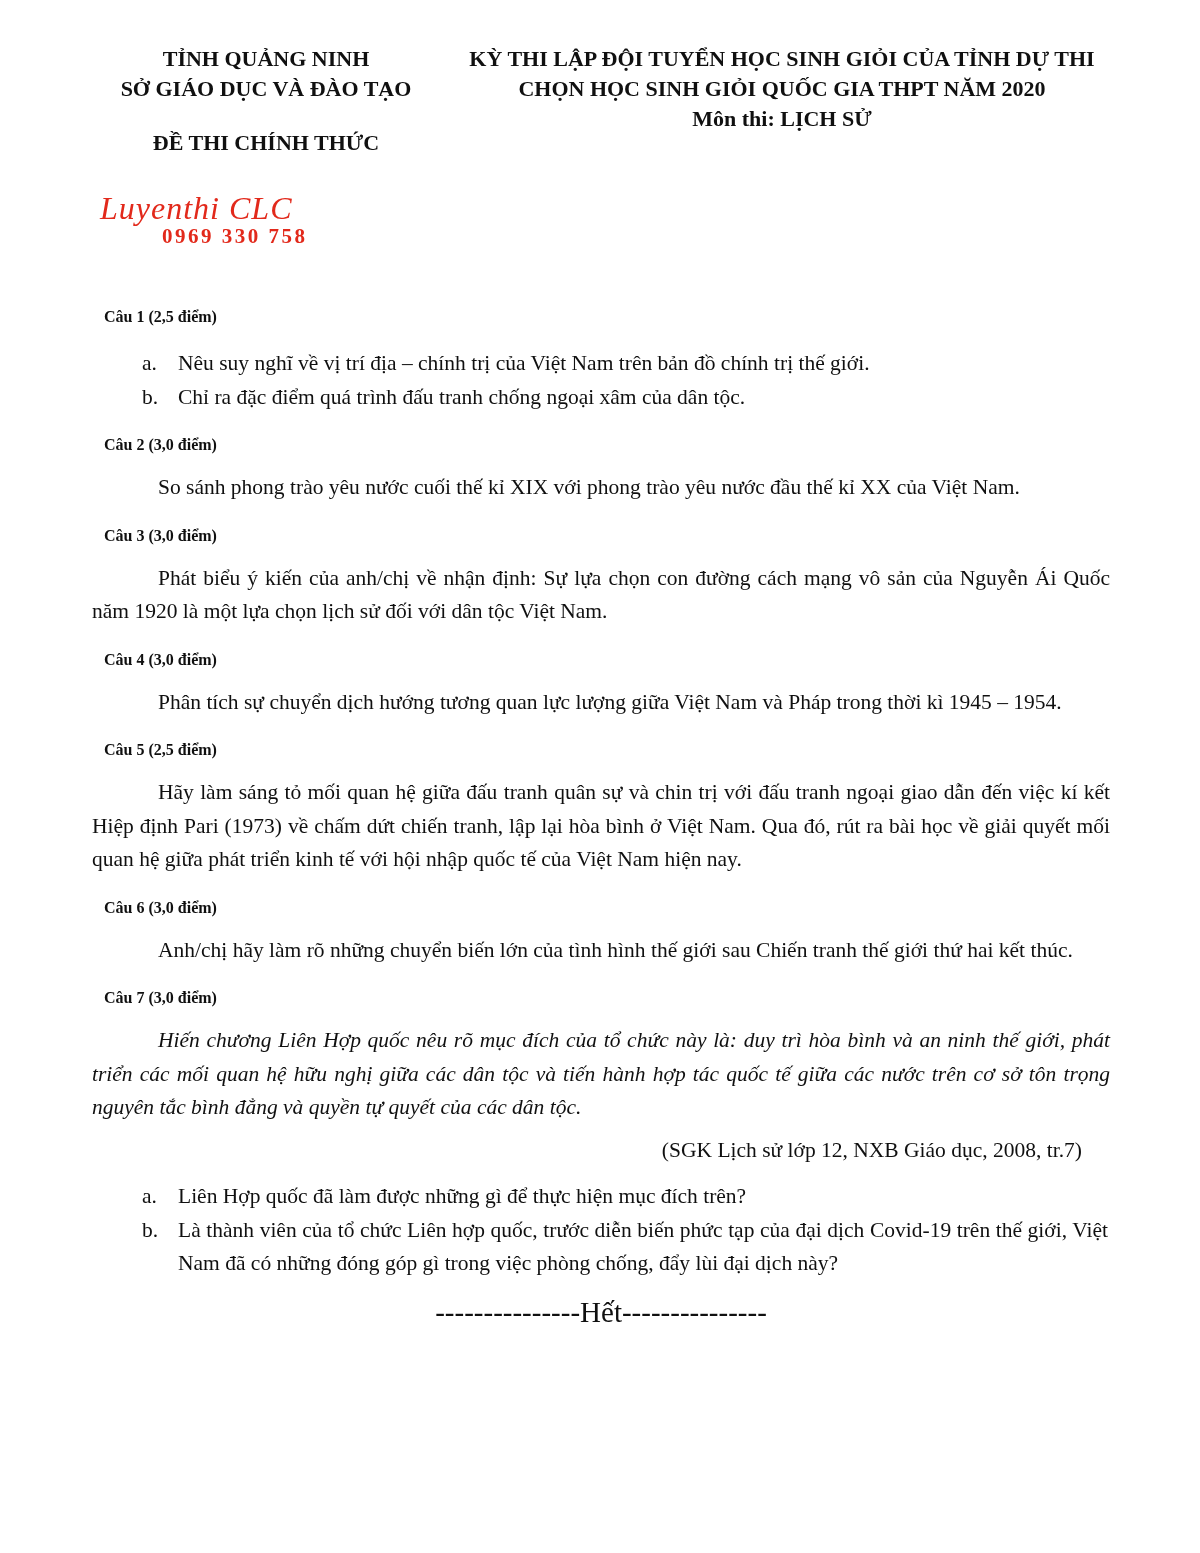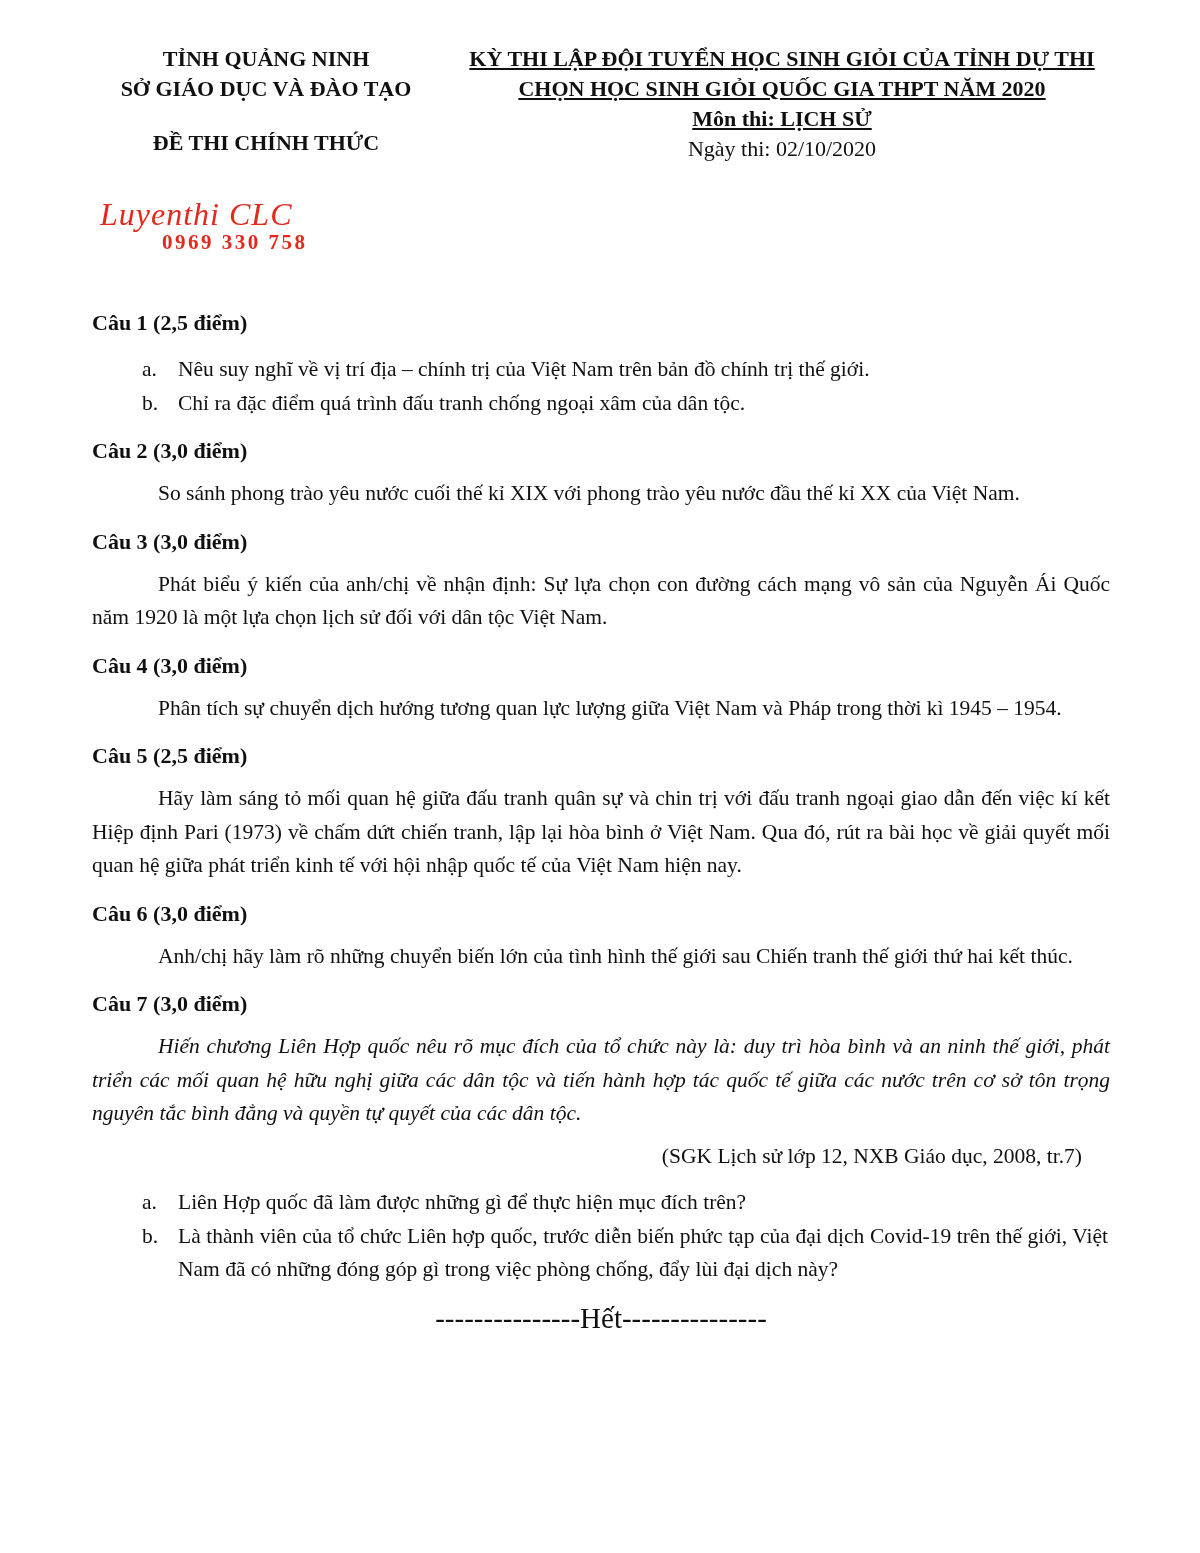--- a/index.html
+++ b/index.html
@@ -9,34 +9,34 @@
     background:#ffffff;color:#101010;
     font-family:"Liberation Serif","DejaVu Serif",serif;
     padding:44px 90px 0 92px;
     overflow:hidden;position:relative;
   }
   
   .hdr{display:flex;align-items:flex-start;}
   .hdr-left{width:348px;text-align:center;font-weight:bold;font-size:22px;line-height:30px;flex:0 0 348px;}
   .hdr-left .exam-label{margin-top:24px;}
   .hdr-right{flex:1;text-align:center;font-size:22px;line-height:30px;padding-left:14px;}
-  .hdr-right .bold{font-weight:bold;text-decoration:underline;}
+  .hdr-right .bold{font-weight:bold;}
   
   .logo{margin-top:34px;margin-left:8px;width:260px;color:#e2291b;}
   .logo-name{
     font-size:32px;font-weight:normal;font-style:italic;
     letter-spacing:1px;line-height:32px;
   }
   .logo-phone{
     font-size:21px;font-weight:bold;
     letter-spacing:2.5px;line-height:24px;padding-left:62px;
   }
   
   .questions{margin-top:52px;}
-  .q-heading{font-size:22px;font-weight:bold;margin:14px 0 9px;line-height:34px;}
+  .q-heading{font-size:16px;font-weight:bold;margin:14px 12px 9px;line-height:34px;}
   .para{
     font-size:21.5px;line-height:33.5px;text-align:justify;
     text-indent:66px;margin:0;
   }
   .quote{font-style:italic;}
   .abc{margin:13px 0 0 50px;}
   .abc .item{display:flex;font-size:21.5px;line-height:33.5px;}
   .abc .marker{flex:0 0 36px;width:36px;}
   .abc .text{flex:1;text-align:justify;padding-right:2px;}
   .source{
@@ -55,21 +55,20 @@
   <div class="hdr">
     <div class="hdr-left">
       <div>TỈNH QUẢNG NINH</div>
       <div>SỞ GIÁO DỤC VÀ ĐÀO TẠO</div>
       <div class="exam-label">ĐỀ THI CHÍNH THỨC</div>
     </div>
     <div class="hdr-right">
       <div class="bold">KỲ THI LẬP ĐỘI TUYỂN HỌC SINH GIỎI CỦA TỈNH DỰ THI</div>
       <div class="bold">CHỌN HỌC SINH GIỎI QUỐC GIA THPT NĂM 2020</div>
       <div class="bold">Môn thi: LỊCH SỬ</div>
-      <div>Ngày thi: 02/10/2020</div>
     </div>
   </div>
 
   <div class="logo">
     <div class="logo-name">Luyenthi CLC</div>
     <div class="logo-phone">0969 330 758</div>
   </div>
 
   <div class="questions">
 

